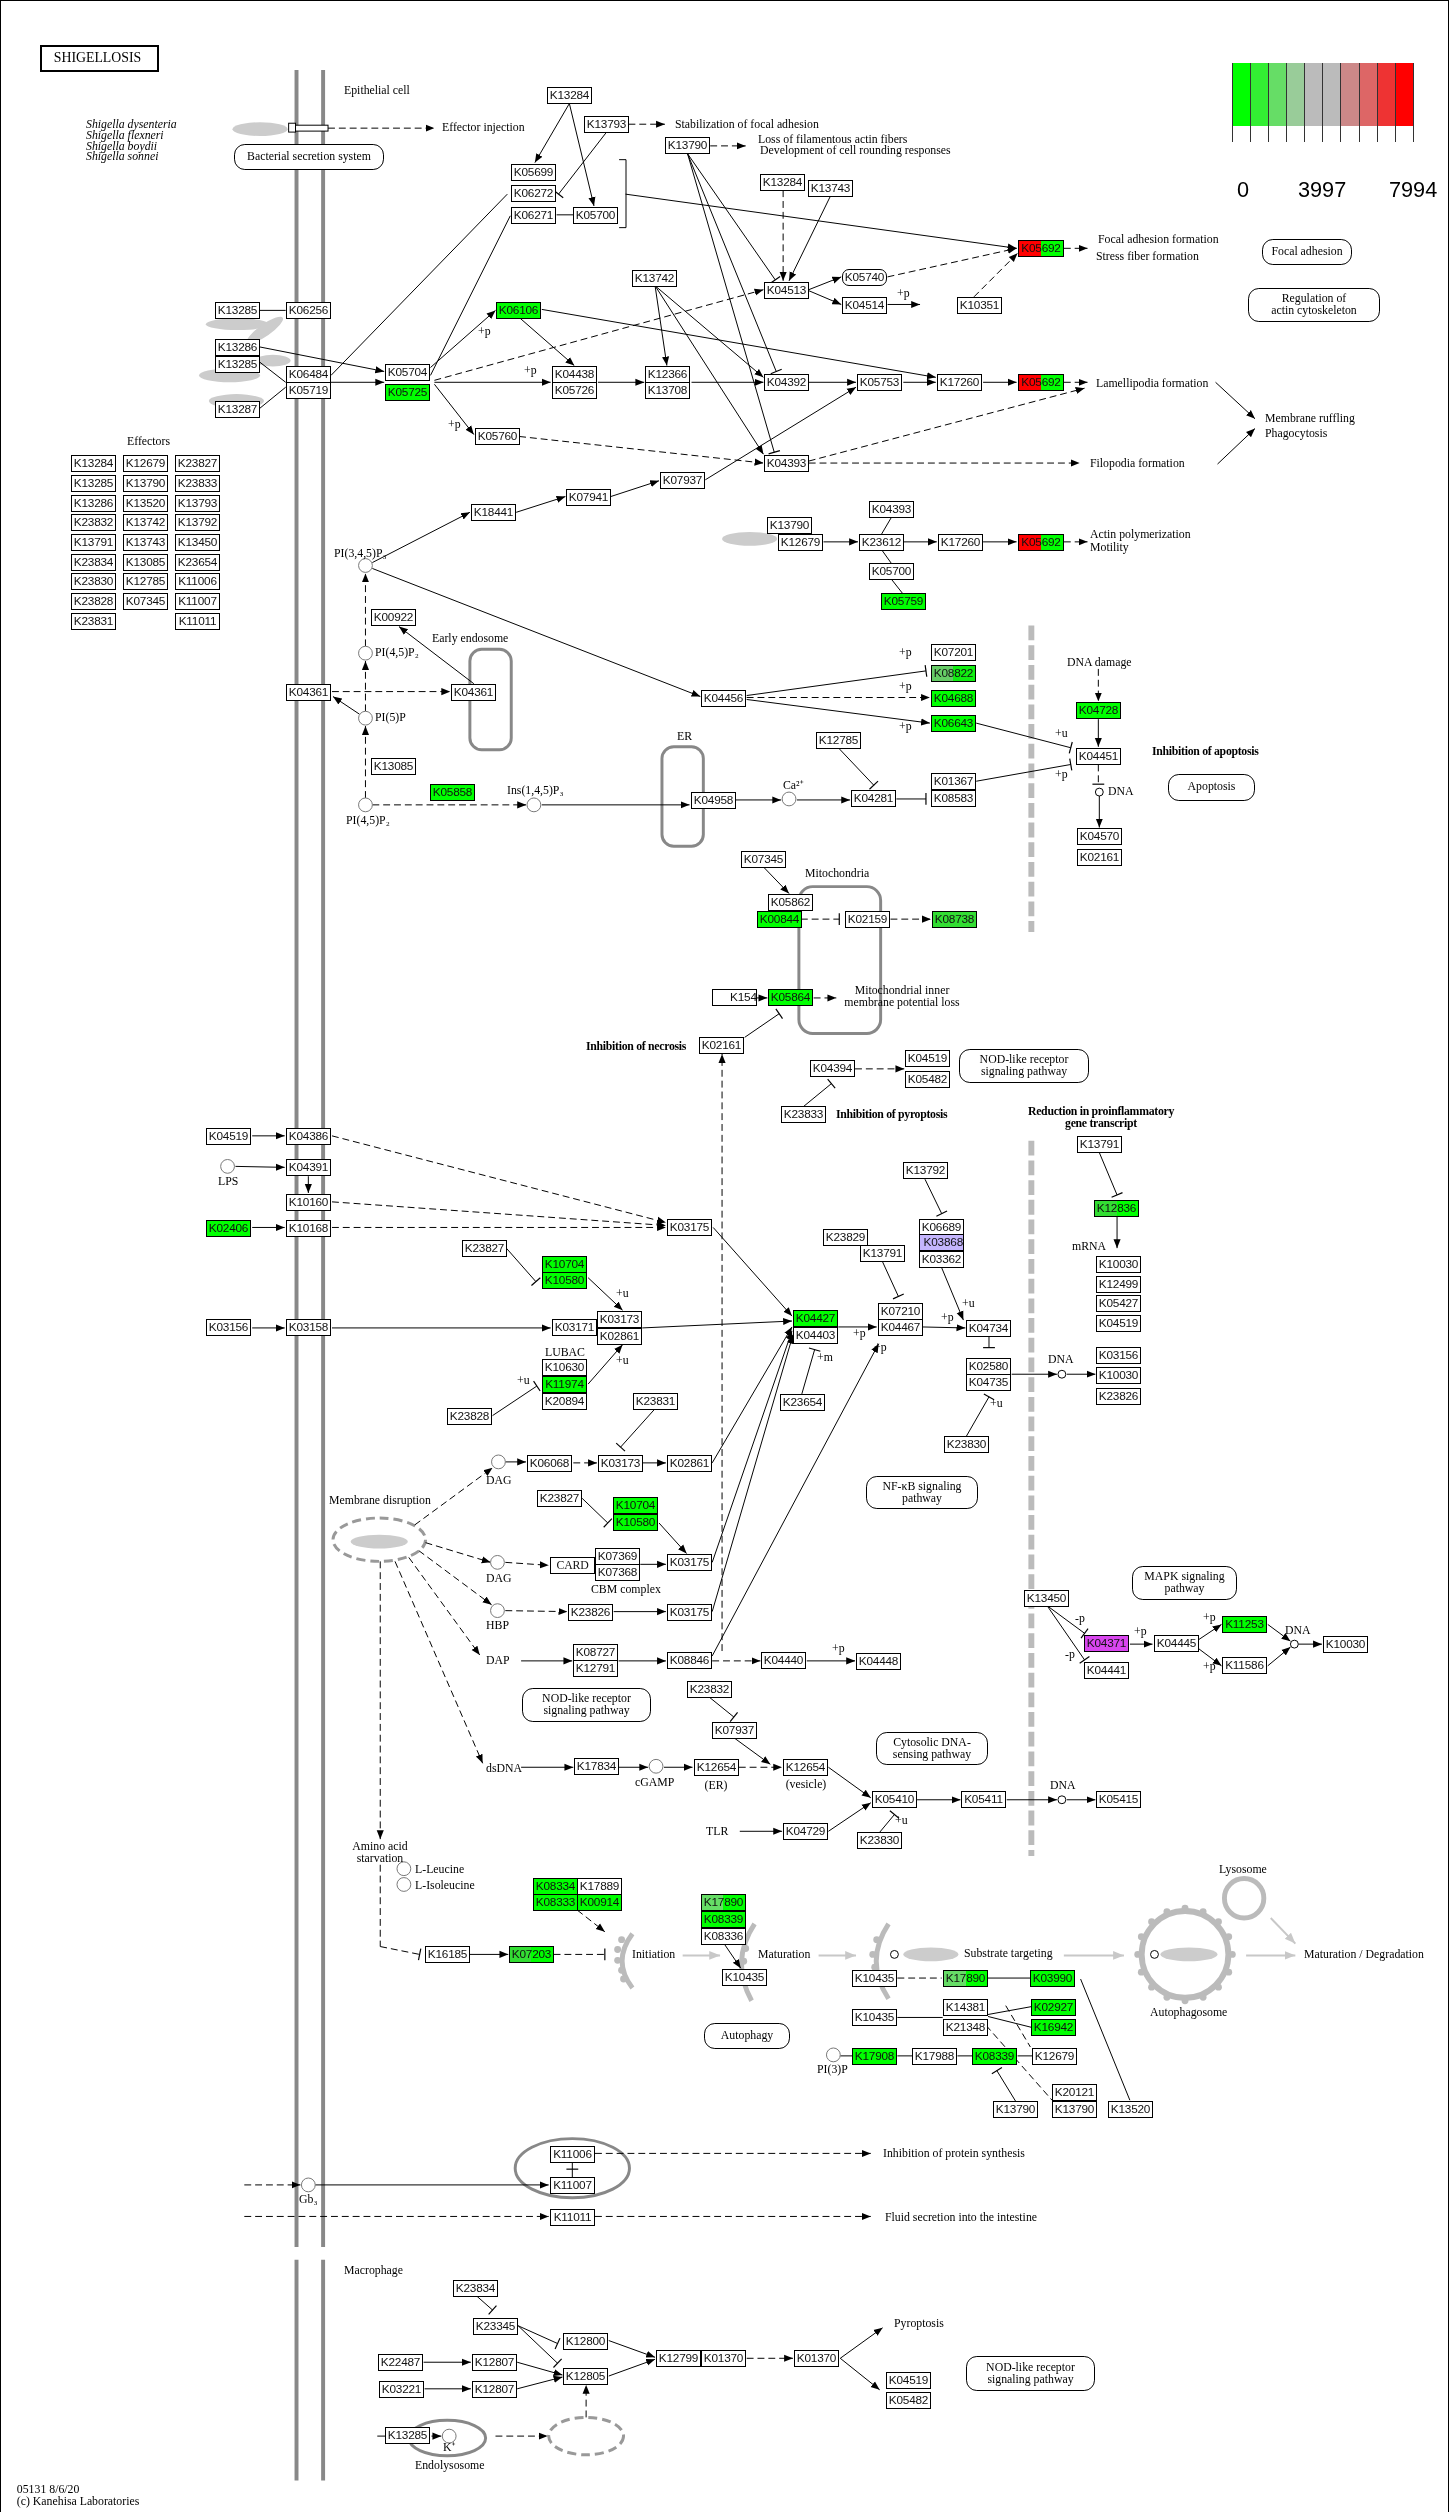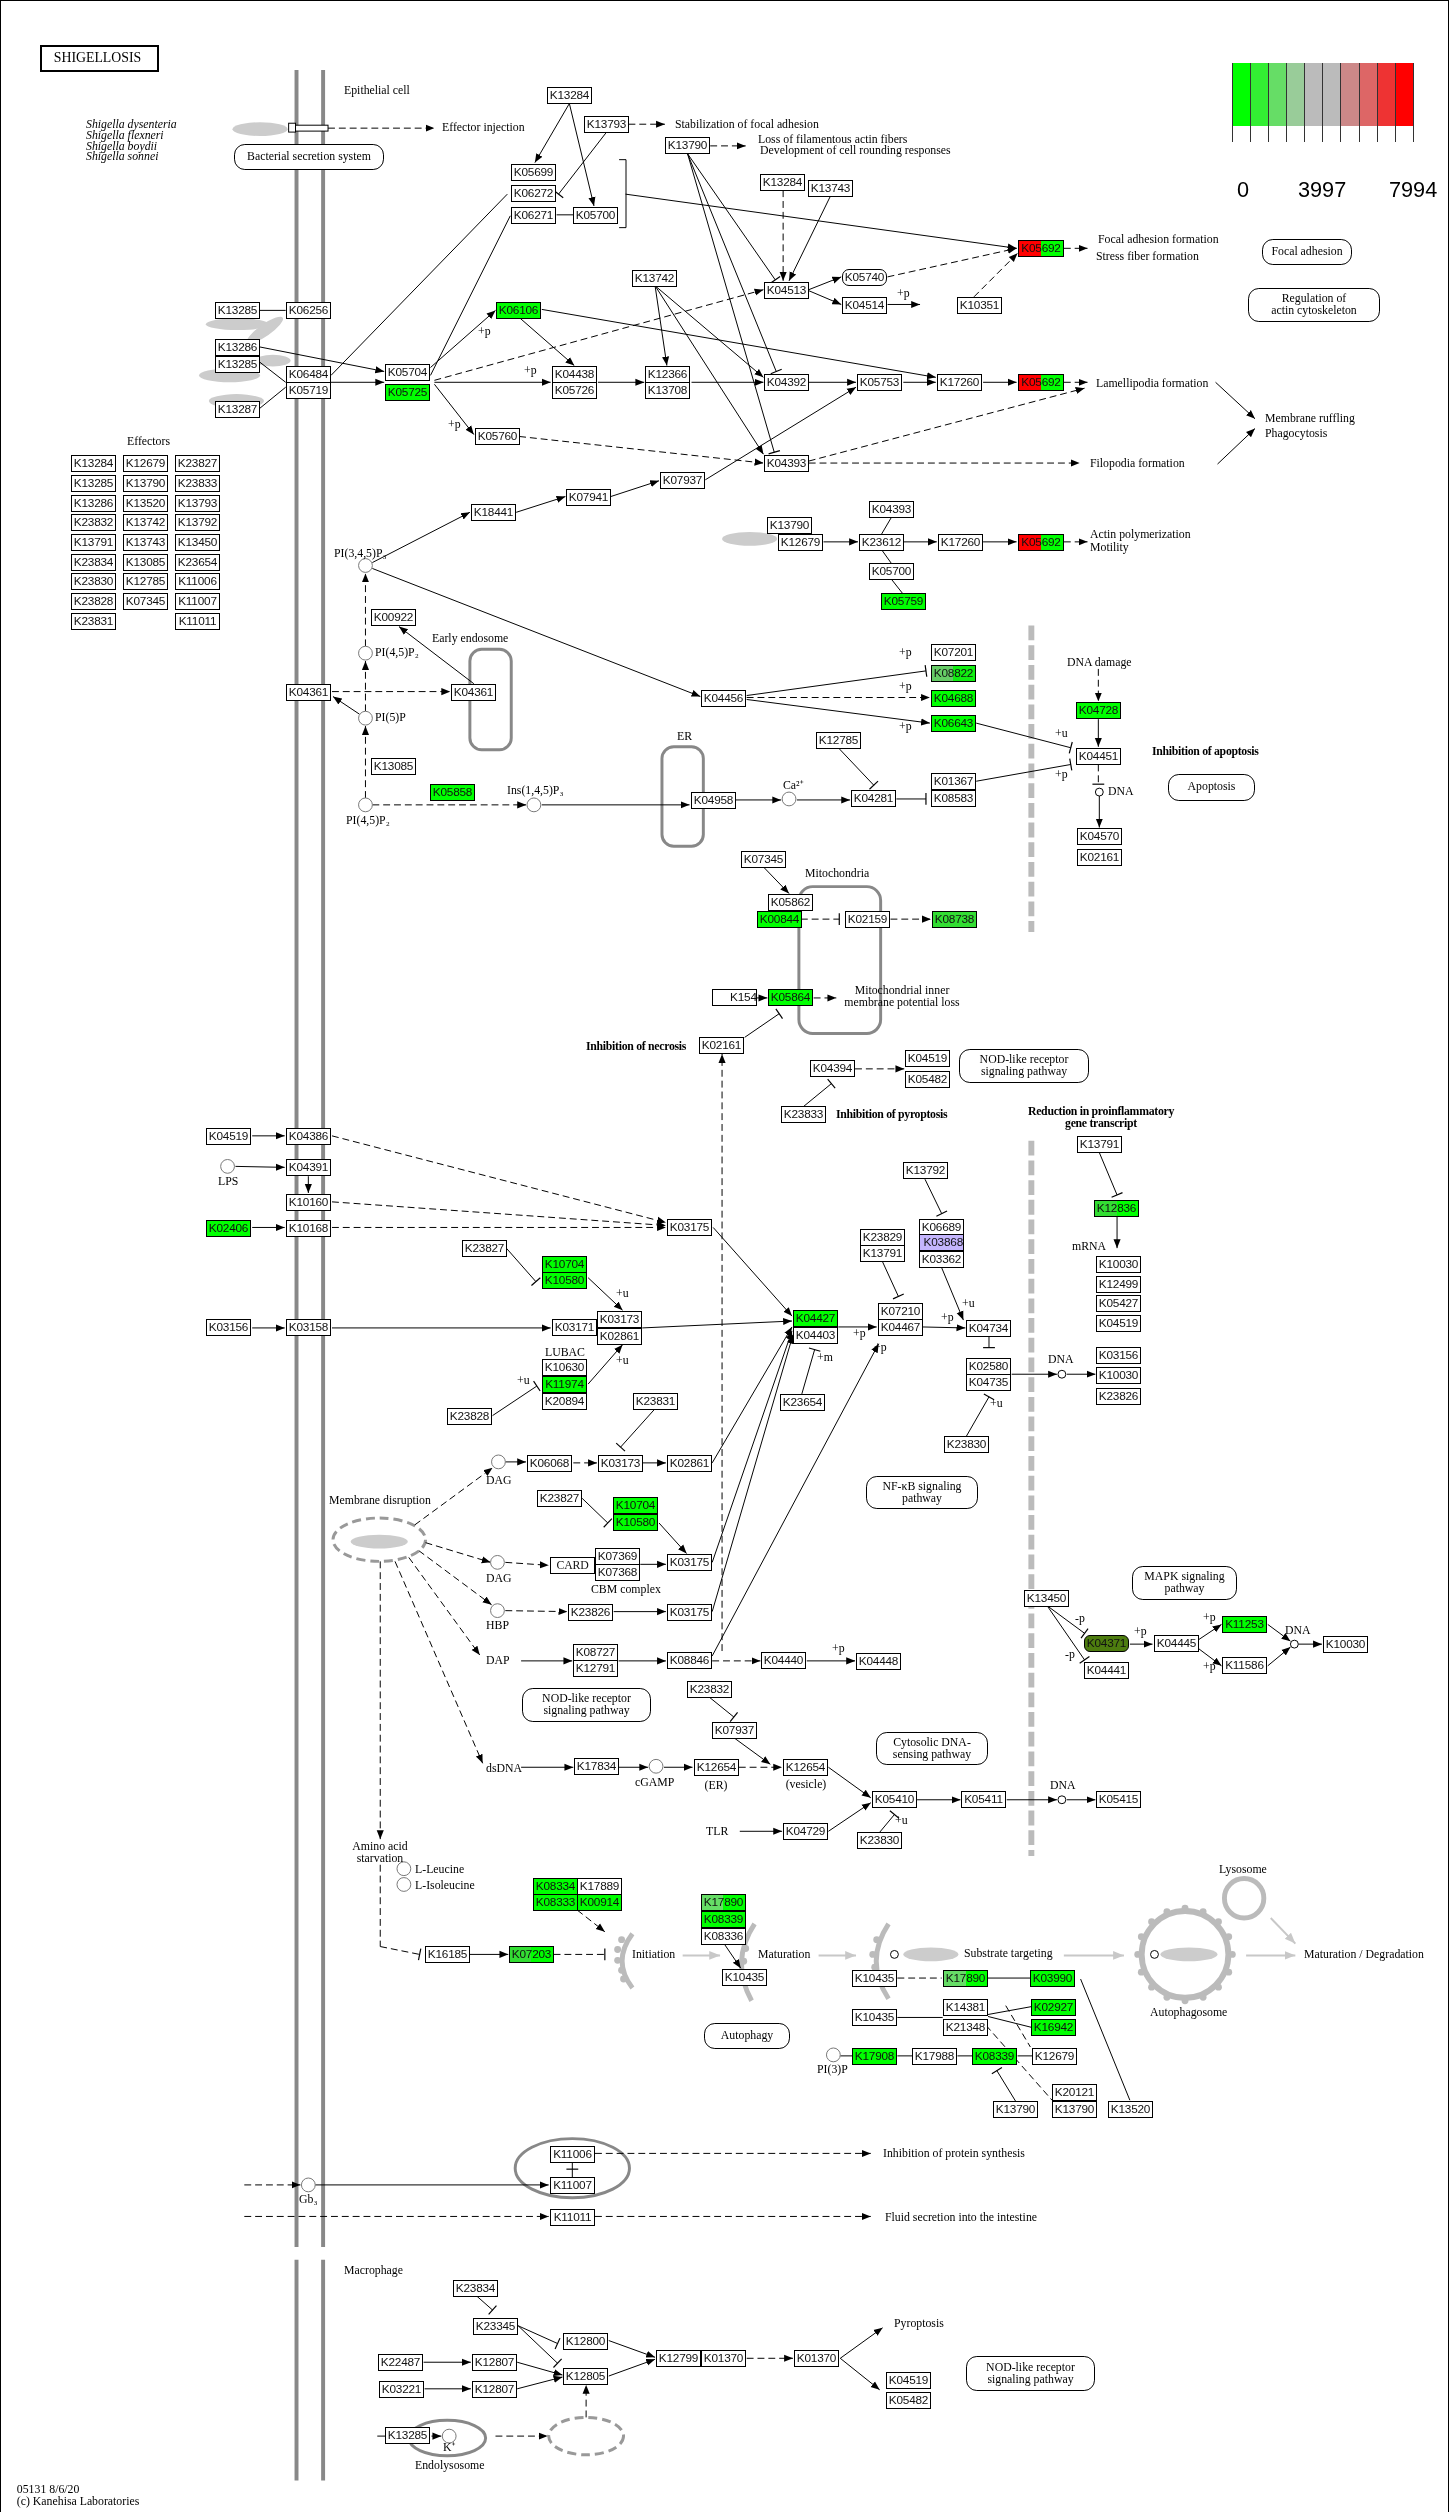--- a/index.html
+++ b/index.html
@@ -942,21 +942,21 @@
       <div class="gn" style="left: 596px; top: 1327px;">K02861</div>
       <div class="gn" style="left: 541px; top: 1358px;">K10630</div>
       <div class="gn" style="left: 541px; top: 1375px; background: rgb(0, 255, 0);">K11974</div>
       <div class="gn" style="left: 541px; top: 1392px;">K20894</div>
       <div class="gn" style="left: 446px; top: 1407px;">K23828</div>
       <div class="gn" style="left: 632px; top: 1392px;">K23831</div>
       <div class="gn" style="left: 902px; top: 1161px;">K13792</div>
       <div class="gn" style="left: 918px; top: 1218px;">K06689</div>
       <div class="gn" style="left: 918px; top: 1233px; background: #c4b5fd; text-align: right;">K03868</div>
       <div class="gn" style="left: 918px; top: 1250px;">K03362</div>
-      <div class="gn" style="left: 859px; top: 1228px;">K23829</div>
+      <div class="gn" style="left: 822px; top: 1228px;">K23829</div>
       <div class="gn" style="left: 859px; top: 1244px;">K13791</div>
       <div class="gn" style="left: 877px; top: 1302px;">K07210</div>
       <div class="gn" style="left: 877px; top: 1318px;">K04467</div>
       <div class="gn" style="left: 792px; top: 1309px; background: rgb(0, 255, 0);">K04427</div>
       <div class="gn" style="left: 792px; top: 1326px;">K04403</div>
       <div class="gn" style="left: 779px; top: 1393px;">K23654</div>
       <div class="gn" style="left: 965px; top: 1319px;">K04734</div>
       <div class="gn" style="left: 965px; top: 1357px;">K02580</div>
       <div class="gn" style="left: 965px; top: 1373px;">K04735</div>
       <div class="gn" style="left: 943px; top: 1435px;">K23830</div>
@@ -980,21 +980,21 @@
       <div class="gn" style="left: 594px; top: 1563px;">K07368</div>
       <div class="gn" style="left: 666px; top: 1553px;">K03175</div>
       <div class="gn" style="left: 567px; top: 1603px;">K23826</div>
       <div class="gn" style="left: 666px; top: 1603px;">K03175</div>
       <div class="gn" style="left: 572px; top: 1643px;">K08727</div>
       <div class="gn" style="left: 572px; top: 1659px;">K12791</div>
       <div class="gn" style="left: 666px; top: 1651px;">K08846</div>
       <div class="gn" style="left: 760px; top: 1651px;">K04440</div>
       <div class="gn" style="left: 855px; top: 1652px;">K04448</div>
       <div class="gn" style="left: 1023px; top: 1589px;">K13450</div>
-      <div class="gn" style="left: 1083px; top: 1634px; background: #4d7c0f; border-radius: 6px;">K04371</div>
+      <div class="gn" style="left: 1083px; top: 1634px; background: #d946ef;">K04371</div>
       <div class="gn" style="left: 1083px; top: 1661px;">K04441</div>
       <div class="gn" style="left: 1153px; top: 1634px;">K04445</div>
       <div class="gn" style="left: 1221px; top: 1615px; background: rgb(0, 255, 0);">K11253</div>
       <div class="gn" style="left: 1221px; top: 1656px;">K11586</div>
       <div class="gn" style="left: 1322px; top: 1635px;">K10030</div>
       <div class="gn" style="left: 686px; top: 1680px;">K23832</div>
       <div class="gn" style="left: 711px; top: 1721px;">K07937</div>
       <div class="gn" style="left: 573px; top: 1757px;">K17834</div>
       <div class="gn" style="left: 693px; top: 1758px;">K12654</div>
       <div class="gn" style="left: 782px; top: 1758px;">K12654</div>

